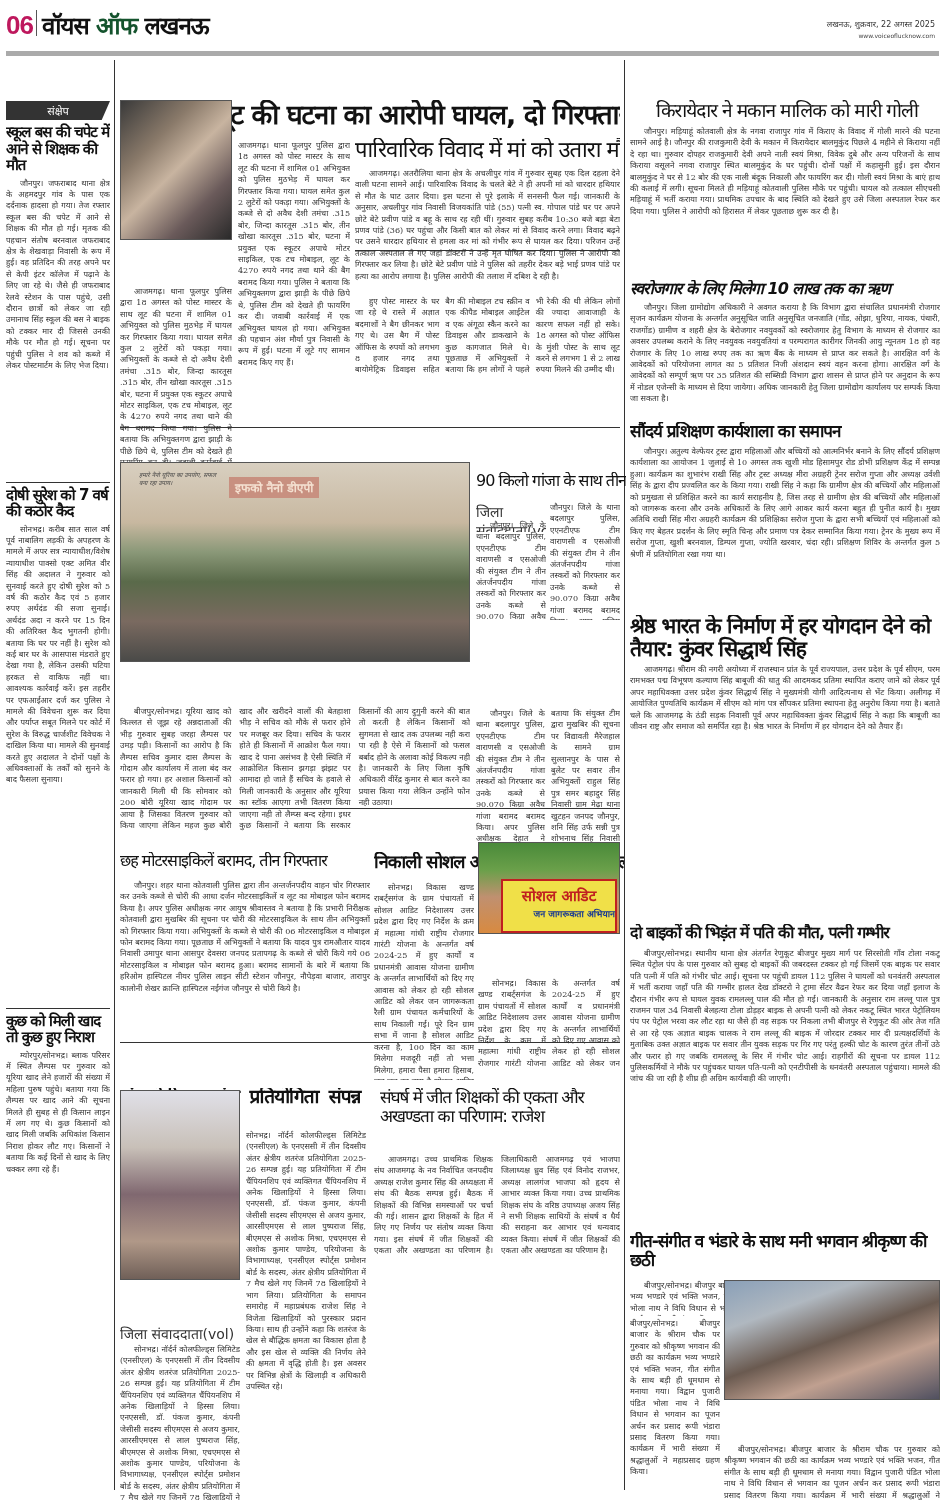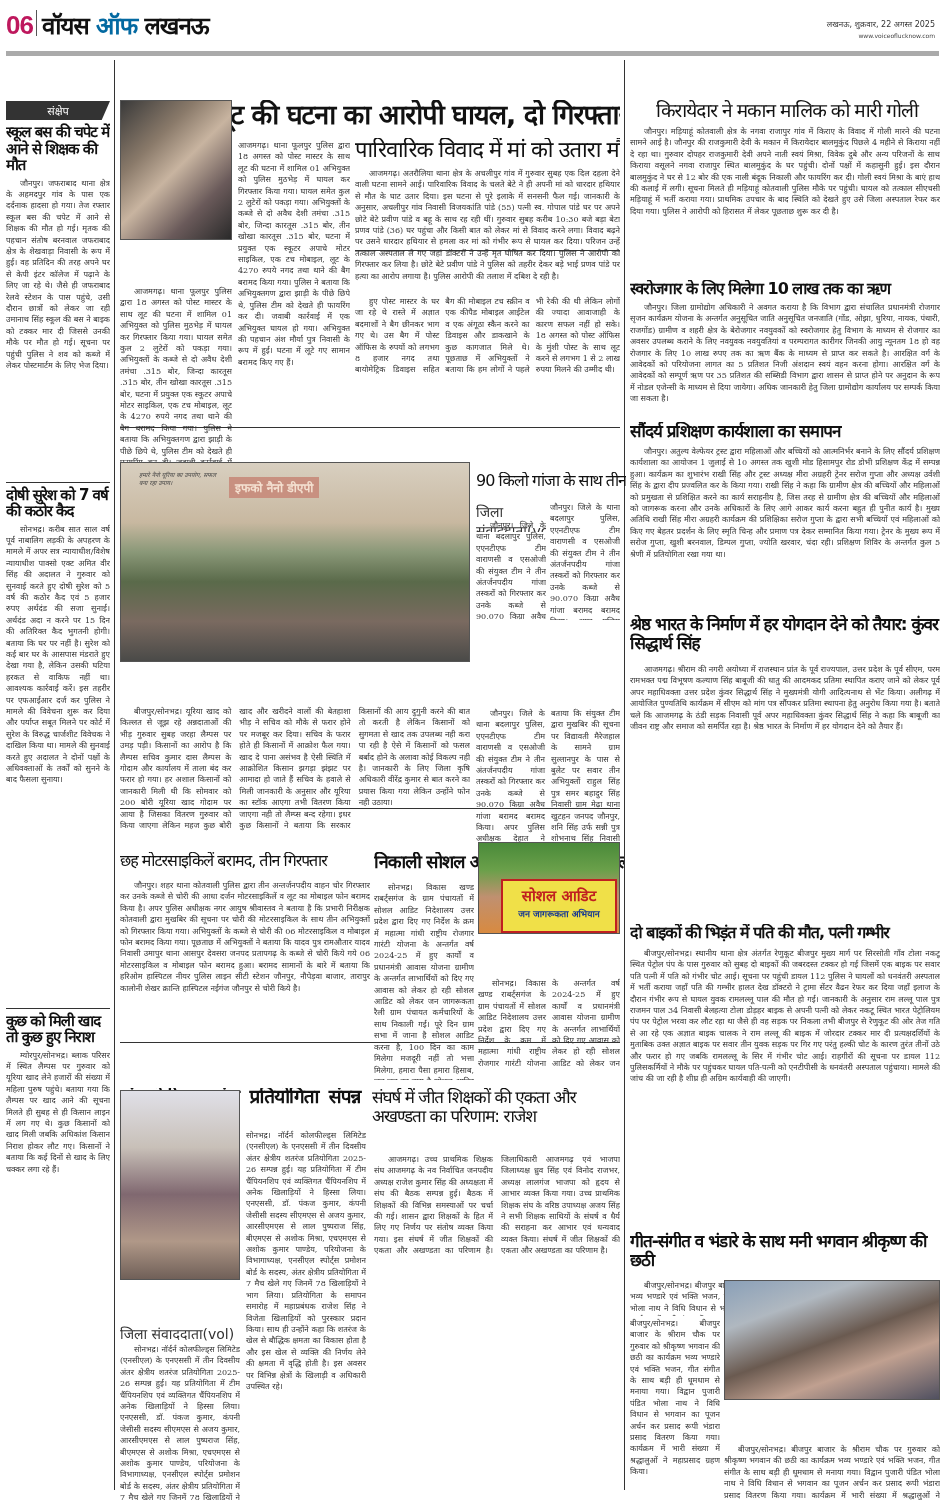--- a/index.html
+++ b/index.html
@@ -1,21 +1,21 @@
 <!DOCTYPE html>
 <html><head>
 <meta charset="utf-8">
 <style>
   * { box-sizing: border-box; margin: 0; padding: 0; }
   body { width: 945px; height: 1500px; background: #fff; font-family: "DejaVu Sans", sans-serif; color: #222; overflow: hidden; position: relative; }
   .masthead { position: absolute; left: 0; top: 0; width: 945px; height: 48px; }
   .pgno { position: absolute; left: 6px; top: 10px; font: bold 26px "Liberation Sans", sans-serif; color: #be185d; letter-spacing: -1px; }
   .pgdiv { position: absolute; left: 36px; top: 10px; width: 1px; height: 26px; background: #555; }
   .brand { position: absolute; left: 42px; top: 8px; font: bold 24px "DejaVu Sans", sans-serif; color: #111; letter-spacing: -1px; }
-  .brand .mid { color: #0369a1; }
+  .brand .mid { color: #14532d; }
   .edition { position: absolute; left: 340px; top: 4px; font: bold 30px "DejaVu Sans", sans-serif; color: #222; letter-spacing: -1px; }
   .dateline { position: absolute; right: 10px; top: 18px; font-size: 8px; color: #333; }
   .website { position: absolute; right: 10px; top: 32px; font-size: 6px; color: #444; }
   .topbar { position: absolute; left: 6px; top: 51px; width: 933px; height: 5px; background: #aaa; }
   .col { position: absolute; overflow: hidden; margin-top: 40px; }
   .vr { position: absolute; width: 1px; background: #333; }
   .hr { position: absolute; height: 1px; background: #333; }
   .tag { background: #333; color: #fff; font-size: 11px; text-align: center; padding: 2px 0; clip-path: polygon(0 0,100% 0,92% 100%,0 100%); }
   .h-bold { font-family: "DejaVu Sans", sans-serif; font-weight: bold; color: #111; letter-spacing: -1px; line-height: 1.1; }
   .h-light { font-family: "DejaVu Sans", sans-serif; font-weight: normal; color: #111; letter-spacing: -1px; line-height: 1.1; }
@@ -66,32 +66,32 @@
 <div class="hr" style="left:355px; top:250px; width:265px;"></div>
 <div class="col body" style="left:355px; top:256px; width:265px; height:168px; column-count:3; column-gap:6px;">हुए पोस्ट मास्टर के घर जा रहे थे रास्ते में अज्ञात बदमाशों ने बैग छीनकर भाग गए थे। उस बैग में पोस्ट ऑफिस के रुपयों को लगभग 8 हजार नगद तथा बायोमेट्रिक डिवाइस सहित बैग की मोबाइल टच स्क्रीन व एक कीपैड मोबाइल आईटेल व एक अंगूठा स्कैन करने का डिवाइस और डाकखाने के कुछ कागजात मिले थे। पूछताछ में अभियुक्तों ने बताया कि हम लोगों ने पहले भी रेकी की थी लेकिन लोगों की ज्यादा आवाजाही के कारण सफल नहीं हो सके। 18 अगस्त को पोस्ट ऑफिस के मुंशी पोस्ट के साथ लूट करने से लगभग 1 से 2 लाख रुपया मिलने की उम्मीद थी।</div>
 
 <div class="vr" style="left:624px; top:60px; height:1430px;"></div>
 
 <div class="col" style="left:656px; top:60px; width:310px; height:24px;">
   <div class="h-light" style="font-size:19px; white-space:nowrap;">किरायेदार ने मकान मालिक को मारी गोली</div>
 </div>
 <div class="col body" style="left:630px; top:86px; width:310px; height:152px;">जौनपुर। मड़ियाहूं कोतवाली क्षेत्र के नगवा राजापुर गांव में किराए के विवाद में गोली मारने की घटना सामने आई है। जौनपुर की राजकुमारी देवी के मकान में किरायेदार बालमुकुंद पिछले 4 महीने से किराया नहीं दे रहा था। गुरुवार दोपहर राजकुमारी देवी अपने नाती स्वयं मिश्रा, विवेक दुबे और अन्य परिजनों के साथ किराया वसूलने नगवा राजापुर स्थित बालमुकुंद के घर पहुंची। दोनों पक्षों में कहासुनी हुई। इस दौरान बालमुकुंद ने घर से 12 बोर की एक नाली बंदूक निकाली और फायरिंग कर दी। गोली स्वयं मिश्रा के बाएं हाथ की कलाई में लगी। सूचना मिलते ही मड़ियाहूं कोतवाली पुलिस मौके पर पहुंची। घायल को तत्काल सीएचसी मड़ियाहूं में भर्ती कराया गया। प्राथमिक उपचार के बाद स्थिति को देखते हुए उसे जिला अस्पताल रेफर कर दिया गया। पुलिस ने आरोपी को हिरासत में लेकर पूछताछ शुरू कर दी है।</div>
 
-<div class="col" style="left:630px; top:240px; width:310px; height:22px;">
+<div class="col" style="left:630px; top:240px; width:310px; height:22px;font-style:italic;">
   <div class="h-bold" style="font-size:16px; white-space:nowrap;">स्वरोजगार के लिए मिलेगा 10 लाख तक का ऋण</div>
 </div>
 <div class="col body" style="left:630px; top:262px; width:310px; height:118px;">जौनपुर। जिला ग्रामोद्योग अधिकारी ने अवगत कराया है कि विभाग द्वारा संचालित प्रधानमंत्री रोजगार सृजन कार्यक्रम योजना के अन्तर्गत अनुसूचित जाति अनुसूचित जनजाति (गोंड, ओझा, धुरिया, नायक, पंथारी, राजगोंड) ग्रामीण व शहरी क्षेत्र के बेरोजगार नवयुवकों को स्वरोजगार हेतु विभाग के माध्यम से रोजगार का अवसर उपलब्ध कराने के लिए नवयुवक नवयुवतियां व परम्परागत कारीगर जिनकी आयु न्यूनतम 18 हो वह रोजगार के लिए 10 लाख रुपए तक का ऋण बैंक के माध्यम से प्राप्त कर सकते है। आरक्षित वर्ग के आवेदकों को परियोजना लागत का 5 प्रतिशत निजी अंशदान स्वयं वहन करना होगा। आरक्षित वर्ग के आवेदकों को सम्पूर्ण ऋण पर 35 प्रतिशत की सब्सिडी विभाग द्वारा शासन से प्राप्त होने पर अनुदान के रूप में नोडल एजेन्सी के माध्यम से दिया जायेगा। अधिक जानकारी हेतु जिला ग्रामोद्योग कार्यालय पर सम्पर्क किया जा सकता है।</div>
 
 <div class="col" style="left:630px; top:382px; width:310px; height:24px;">
   <div class="h-bold" style="font-size:17px; white-space:nowrap;">सौंदर्य प्रशिक्षण कार्यशाला का समापन</div>
 </div>
 <div class="col body" style="left:630px; top:406px; width:310px; height:168px;">जौनपुर। अतुल्य वेल्फेयर ट्रस्ट द्वारा महिलाओं और बच्चियों को आत्मनिर्भर बनाने के लिए सौंदर्य प्रशिक्षण कार्यशाला का आयोजन 1 जुलाई से 10 अगस्त तक खुशी मोड हिसामपुर रोड डोभी प्रशिक्षण केंद्र में सम्पन्न हुआ। कार्यक्रम का शुभारंभ राखी सिंह और ट्रस्ट अध्यक्ष मीरा अग्रहरी ट्रेनर सरोज गुप्ता और अध्यक्ष उर्वशी सिंह के द्वारा दीप प्रज्वलित कर के किया गया। राखी सिंह ने कहा कि ग्रामीण क्षेत्र की बच्चियों और महिलाओं को प्रमुखता से प्रशिक्षित करने का कार्य सराहनीय है, जिस तरह से ग्रामीण क्षेत्र की बच्चियों और महिलाओं को जागरूक करना और उनके अधिकारों के लिए आगे आकर कार्य करना बहुत ही पुनीत कार्य है। मुख्य अतिथि राखी सिंह मीरा अग्रहरी कार्यक्रम की प्रशिक्षिका सरोज गुप्ता के द्वारा सभी बच्चियों एवं महिलाओं को किए गए बेहतर प्रदर्शन के लिए स्मृति चिन्ह और प्रमाण पत्र देकर सम्मानित किया गया। ट्रेनर के मुख्य रूप में सरोज गुप्ता, खुशी बरनवाल, डिम्पल गुप्ता, ज्योति खरवार, चंदा रही। प्रशिक्षण शिविर के अन्तर्गत कुल 5 श्रेणी में प्रतियोगिता रखा गया था।</div>
 
 <div class="col" style="left:630px; top:575px; width:310px; height:48px;">
-  <div class="h-bold" style="font-size:17px;">श्रेष्ठ भारत के निर्माण में हर योगदान देने को तैयार: कुंवर सिद्धार्थ सिंह</div>
+  <div class="h-bold" style="font-size:21px;">श्रेष्ठ भारत के निर्माण में हर योगदान देने को तैयार: कुंवर सिद्धार्थ सिंह</div>
 </div>
 <div class="col body" style="left:630px; top:624px; width:310px; height:258px;">आजमगढ़। श्रीराम की नगरी अयोध्या में राजस्थान प्रांत के पूर्व राज्यपाल, उत्तर प्रदेश के पूर्व सीएम, परम रामभक्त पद्म विभूषण कल्याण सिंह बाबूजी की धातु की आदमकद प्रतिमा स्थापित कराए जाने को लेकर पूर्व अपर महाधिवक्ता उत्तर प्रदेश कुंवर सिद्धार्थ सिंह ने मुख्यमंत्री योगी आदित्यनाथ से भेंट किया। अलीगढ़ में आयोजित पुण्यतिथि कार्यक्रम में सीएम को मांग पत्र सौंपकर प्रतिमा स्थापना हेतु अनुरोध किया गया है। बताते चले कि आजमगढ़ के ठंडी सड़क निवासी पूर्व अपर महाधिवक्ता कुंवर सिद्धार्थ सिंह ने कहा कि बाबूजी का जीवन राष्ट्र और समाज को समर्पित रहा है। श्रेष्ठ भारत के निर्माण में हर योगदान देने को तैयार हैं।</div>
 
 <div class="col" style="left:630px; top:884px; width:310px; height:24px;">
   <div class="h-bold" style="font-size:16px; white-space:nowrap;">दो बाइकों की भिड़ंत में पति की मौत, पत्नी गम्भीर</div>
 </div>
 <div class="col body" style="left:630px; top:908px; width:310px; height:280px;">बीजपुर/सोनभद्र। स्थानीय थाना क्षेत्र अंतर्गत रेणुकूट बीजपुर मुख्य मार्ग पर सिरसोती गाँव टोला नकटू स्थित पेट्रोल पंप के पास गुरुवार को सुबह दो बाइकों की जबरदस्त टक्कर हो गई जिसमें एक बाइक पर सवार पति पत्नी में पति को गंभीर चोट आई। सूचना पर पहुंची डायल 112 पुलिस ने घायलों को धनवंतरी अस्पताल में भर्ती कराया जहाँ पति की गम्भीर हालत देख डॉक्टरो ने ट्रामा सेंटर वैढन रेफर कर दिया जहाँ इलाज के दौरान गंभीर रूप से घायल युवक रामलल्लू पाल की मौत हो गई। जानकारी के अनुसार राम लल्लू पाल पुत्र राजमन पाल 34 निवासी बेलहत्या टोला डोड़हर बाइक से अपनी पत्नी को लेकर नकटू स्थित भारत पेट्रोलियम पंप पर पेट्रोल भरवा कर लौट रहा था जैसे ही वह सड़क पर निकला तभी बीजपुर से रेणुकूट की ओर तेज गति से आ रहे एक अज्ञात बाइक चालक ने राम लल्लू की बाइक में जोरदार टक्कर मार दी प्रत्यक्षदर्शियों के मुताबिक उक्त अज्ञात बाइक पर सवार तीन युवक सड़क पर गिर गए परंतु हल्की चोट के कारण तुरंत तीनों उठे और फरार हो गए जबकि रामलल्लू के सिर में गंभीर चोट आई। राहगीरों की सूचना पर डायल 112 पुलिसकर्मियों ने मौके पर पहुंचकर घायल पति-पत्नी को एनटीपीसी के धनवंतरी अस्पताल पहुंचाया। मामले की जांच की जा रही है शीघ्र ही अग्रिम कार्यवाही की जाएगी।</div>
 
 <div class="col" style="left:630px; top:1192px; width:310px; height:48px;">
   <div class="h-bold" style="font-size:17px;">गीत-संगीत व भंडारे के साथ मनी भगवान श्रीकृष्ण की छठी</div>
@@ -128,32 +128,32 @@
 </div>
 <div class="col body" style="left:120px; top:840px; width:250px; height:200px;">जौनपुर। शहर थाना कोतवाली पुलिस द्वारा तीन अन्तर्जनपदीय वाहन चोर गिरफ्तार कर उनके कब्जे से चोरी की आधा दर्जन मोटरसाइकिलें व लूट का मोबाइल फोन बरामद किया है। अपर पुलिस अधीक्षक नगर आयुष श्रीवास्तव ने बताया है कि प्रभारी निरीक्षक कोतवाली द्वारा मुखबिर की सूचना पर चोरी की मोटरसाइकिल के साथ तीन अभियुक्तों को गिरफ्तार किया गया। अभियुक्तों के कब्जे से चोरी की 06 मोटरसाइकिल व मोबाइल फोन बरामद किया गया। पूछताछ में अभियुक्तों ने बताया कि यादव पुत्र रामऔतार यादव निवासी उमापुर थाना आसपुर देवसरा जनपद प्रतापगढ़ के कब्जे से चोरी किये गये 06 मोटरसाइकिल व मोबाइल फोन बरामद हुआ। बरामद सामानों के बारे में बताया कि हरिओम हास्पिटल नीयर पुलिस लाइन सीटी स्टेशन जौनपुर, नौपेड़वा बाजार, तारापुर कालोनी शेखर क्रान्ति हास्पिटल नईगंज जौनपुर से चोरी किये है।</div>
 
 <div class="col" style="left:374px; top:812px; width:250px; height:28px;">
   <div class="h-bold" style="font-size:18px; white-space:nowrap;">निकाली सोशल ऑडिट जन जागरूकता रैली</div>
 </div>
 <div class="col body" style="left:374px; top:842px; width:100px; height:198px;">सोनभद्र। विकास खण्ड राबर्ट्सगंज के ग्राम पंचायतों में सोशल आडिट निदेशालय उत्तर प्रदेश द्वारा दिए गए निर्देश के क्रम में महात्मा गांधी राष्ट्रीय रोजगार गारंटी योजना के अन्तर्गत वर्ष 2024-25 में हुए कार्यों व प्रधानमंत्री आवास योजना ग्रामीण के अन्तर्गत लाभार्थियों को दिए गए आवास को लेकर हो रही सोशल आडिट को लेकर जन जागरूकता रैली ग्राम पंचायत कर्मचारियों के साथ निकाली गई। पूरे दिन ग्राम सभा में जाना है सोशल आडिट करना है, 100 दिन का काम मिलेगा मजदूरी नहीं तो भत्ता मिलेगा, हमारा पैसा हमारा हिसाब, जन-जन का नारा है सोशल आडिट करना है। ग्राम प्रधान राम आसरे विजय शंकर मौर्या राजेन्द्र प्रसाद ब्लॉक कोऑर्डिनेटर आशुतोष कुमार ओपी शिव प्रसाद रामचंद्र पांडेय सोशल आडिट टीम के अरुण कुमार पांडे मुरलीधर उमेश शुक्ला नरेंद्र समेत बड़ी संख्या में महिलाओं ने प्रतिभाग किया। ग्राम पंचायत में ग्रामीणों के साथ रैली का आयोजन किया गया, सोशल ऑडिट जन जागरूकता रैली के दौरान लोकपाल मनरेगा छोटक प्रसाद जिला सोशल ऑडिट को ऑडिनेटर राजेंद्र प्रसाद।</div>
 <div class="photo" style="left:478px; top:842px; width:142px; height:92px; background:linear-gradient(180deg,#4a8a3a 0%,#6aa04a 30%,#c09070 60%,#d88a40 100%);">
   <div style="position:absolute; left:22px; top:36px; width:116px; height:54px; background:#f0e048; border:2px solid #c02020;">
     <div style="color:#c02020; font-size:15px; font-weight:bold; text-align:center; margin-top:4px;">सोशल आडिट</div>
-    <div style="color:#1a3a90; font-size:9px; font-weight:bold; text-align:center; margin-top:2px;">जन जागरूकता अभियान</div>
+    <div style="color:#1a3a90; font-size:9px; font-weight:bold; text-align:right; margin-top:2px;">जन जागरूकता अभियान</div>
   </div>
 </div>
 <div class="col body" style="left:478px; top:938px; width:142px; height:102px; column-count:2; column-gap:6px;">सोनभद्र। विकास खण्ड राबर्ट्सगंज के ग्राम पंचायतों में सोशल आडिट निदेशालय उत्तर प्रदेश द्वारा दिए गए निर्देश के क्रम में महात्मा गांधी राष्ट्रीय रोजगार गारंटी योजना के अन्तर्गत वर्ष 2024-25 में हुए कार्यों व प्रधानमंत्री आवास योजना ग्रामीण के अन्तर्गत लाभार्थियों को दिए गए आवास को लेकर हो रही सोशल आडिट को लेकर जन जागरूकता रैली ग्राम पंचायत कर्मचारियों के साथ निकाली गई। पूरे दिन ग्राम सभा में जाना है सोशल आडिट करना है, 100 दिन का काम मिलेगा मजदूरी नहीं तो भत्ता मिलेगा, हमारा पैसा हमारा हिसाब, जन-जन का नारा है सोशल आडिट करना है। ग्राम प्रधान राम आसरे विजय शंकर मौर्या राजेन्द्र प्रसाद ब्लॉक कोऑर्डिनेटर आशुतोष कुमार ओपी शिव प्रसाद रामचंद्र पांडेय सोशल आडिट टीम के अरुण कुमार पांडे मुरलीधर उमेश शुक्ला नरेंद्र समेत बड़ी संख्या में महिलाओं ने प्रतिभाग किया। ग्राम पंचायत में ग्रामीणों के साथ रैली का आयोजन किया गया, सोशल ऑडिट जन जागरूकता रैली के दौरान लोकपाल मनरेगा छोटक प्रसाद जिला सोशल ऑडिट को ऑडिनेटर राजेंद्र प्रसाद।</div>
 
 <div class="hr" style="left:120px; top:1042px; width:500px;"></div>
 <div class="col" style="left:120px; top:1048px; width:250px; height:36px;">
   <div class="h-bold" style="font-size:19px; white-space:nowrap;font-family:Liberation Mono, monospace;">अंतरक्षेत्रीय शतरंज प्रतियोगिता संपन्न</div>
 </div>
 <div class="photo" style="left:120px; top:1090px; width:120px; height:190px; background:linear-gradient(180deg,#e0e0e8 0%,#c8c0b8 30%,#806870 55%,#b09888 80%,#706058 100%);"></div>
 <div class="col" style="left:120px; top:1284px; width:120px; height:20px;">
   <div class="credit">जिला संवाददाता(vol)</div>
 </div>
 <div class="col body" style="left:120px; top:1304px; width:120px; height:186px;">सोनभद्र। नॉर्दर्न कोलफील्ड्स लिमिटेड (एनसीएल) के एनएससी में तीन दिवसीय अंतर क्षेत्रीय शतरंज प्रतियोगिता 2025-26 सम्पन्न हुई। यह प्रतियोगिता में टीम चैंपियनशिप एवं व्यक्तिगत चैंपियनशिप में अनेक खिलाड़ियों ने हिस्सा लिया। एनएससी, डॉ. पंकज कुमार, कंपनी जेसीसी सदस्य सीएमएस से अजय कुमार, आरसीएमएस से लाल पुष्पराज सिंह, बीएमएस से अशोक मिश्रा, एचएमएस से अशोक कुमार पाण्डेय, परियोजना के विभागाध्यक्ष, एनसीएल स्पोर्ट्स प्रमोशन बोर्ड के सदस्य, अंतर क्षेत्रीय प्रतियोगिता में 7 मैच खेले गए जिनमें 78 खिलाड़ियों ने भाग लिया। प्रतियोगिता के समापन समारोह में महाप्रबंधक राजेश सिंह ने विजेता खिलाड़ियों को पुरस्कार प्रदान किया। साथ ही उन्होंने कहा कि शतरंज के खेल से बौद्धिक क्षमता का विकास होता है और इस खेल से व्यक्ति की निर्णय लेने की क्षमता में वृद्धि होती है। इस अवसर पर विभिन्न क्षेत्रों के खिलाड़ी व अधिकारी उपस्थित रहे।</div>
 <div class="col body" style="left:246px; top:1090px; width:120px; height:400px; text-indent:0;">सोनभद्र। नॉर्दर्न कोलफील्ड्स लिमिटेड (एनसीएल) के एनएससी में तीन दिवसीय अंतर क्षेत्रीय शतरंज प्रतियोगिता 2025-26 सम्पन्न हुई। यह प्रतियोगिता में टीम चैंपियनशिप एवं व्यक्तिगत चैंपियनशिप में अनेक खिलाड़ियों ने हिस्सा लिया। एनएससी, डॉ. पंकज कुमार, कंपनी जेसीसी सदस्य सीएमएस से अजय कुमार, आरसीएमएस से लाल पुष्पराज सिंह, बीएमएस से अशोक मिश्रा, एचएमएस से अशोक कुमार पाण्डेय, परियोजना के विभागाध्यक्ष, एनसीएल स्पोर्ट्स प्रमोशन बोर्ड के सदस्य, अंतर क्षेत्रीय प्रतियोगिता में 7 मैच खेले गए जिनमें 78 खिलाड़ियों ने भाग लिया। प्रतियोगिता के समापन समारोह में महाप्रबंधक राजेश सिंह ने विजेता खिलाड़ियों को पुरस्कार प्रदान किया। साथ ही उन्होंने कहा कि शतरंज के खेल से बौद्धिक क्षमता का विकास होता है और इस खेल से व्यक्ति की निर्णय लेने की क्षमता में वृद्धि होती है। इस अवसर पर विभिन्न क्षेत्रों के खिलाड़ी व अधिकारी उपस्थित रहे।</div>
 
-<div class="col" style="left:372px; top:1048px; width:246px; height:64px;">
+<div class="col" style="left:380px; top:1048px; width:246px; height:64px;">
   <div class="h-light" style="font-size:17px;">संघर्ष में जीत शिक्षकों की एकता और अखण्डता का परिणाम: राजेश</div>
 </div>
 <div class="col body" style="left:374px; top:1114px; width:246px; height:376px; column-count:2; column-gap:8px;">आजमगढ़। उच्च प्राथमिक शिक्षक संघ आजमगढ़ के नव निर्वाचित जनपदीय अध्यक्ष राजेश कुमार सिंह की अध्यक्षता में संघ की बैठक सम्पन्न हुई। बैठक में शिक्षकों की विभिन्न समस्याओं पर चर्चा की गई। शासन द्वारा शिक्षकों के हित में लिए गए निर्णय पर संतोष व्यक्त किया गया। इस संघर्ष में जीत शिक्षकों की एकता और अखण्डता का परिणाम है। जिलाधिकारी आजमगढ़ एवं भाजपा जिलाध्यक्ष ध्रुव सिंह एवं विनोद राजभर, अध्यक्ष लालगंज भाजपा को हृदय से आभार व्यक्त किया गया। उच्च प्राथमिक शिक्षक संघ के वरिष्ठ उपाध्यक्ष अजय सिंह ने सभी शिक्षक साथियों के संघर्ष व धैर्य की सराहना कर आभार एवं धन्यवाद व्यक्त किया। संघर्ष में जीत शिक्षकों की एकता और अखण्डता का परिणाम है।</div>
 
 </body></html>

